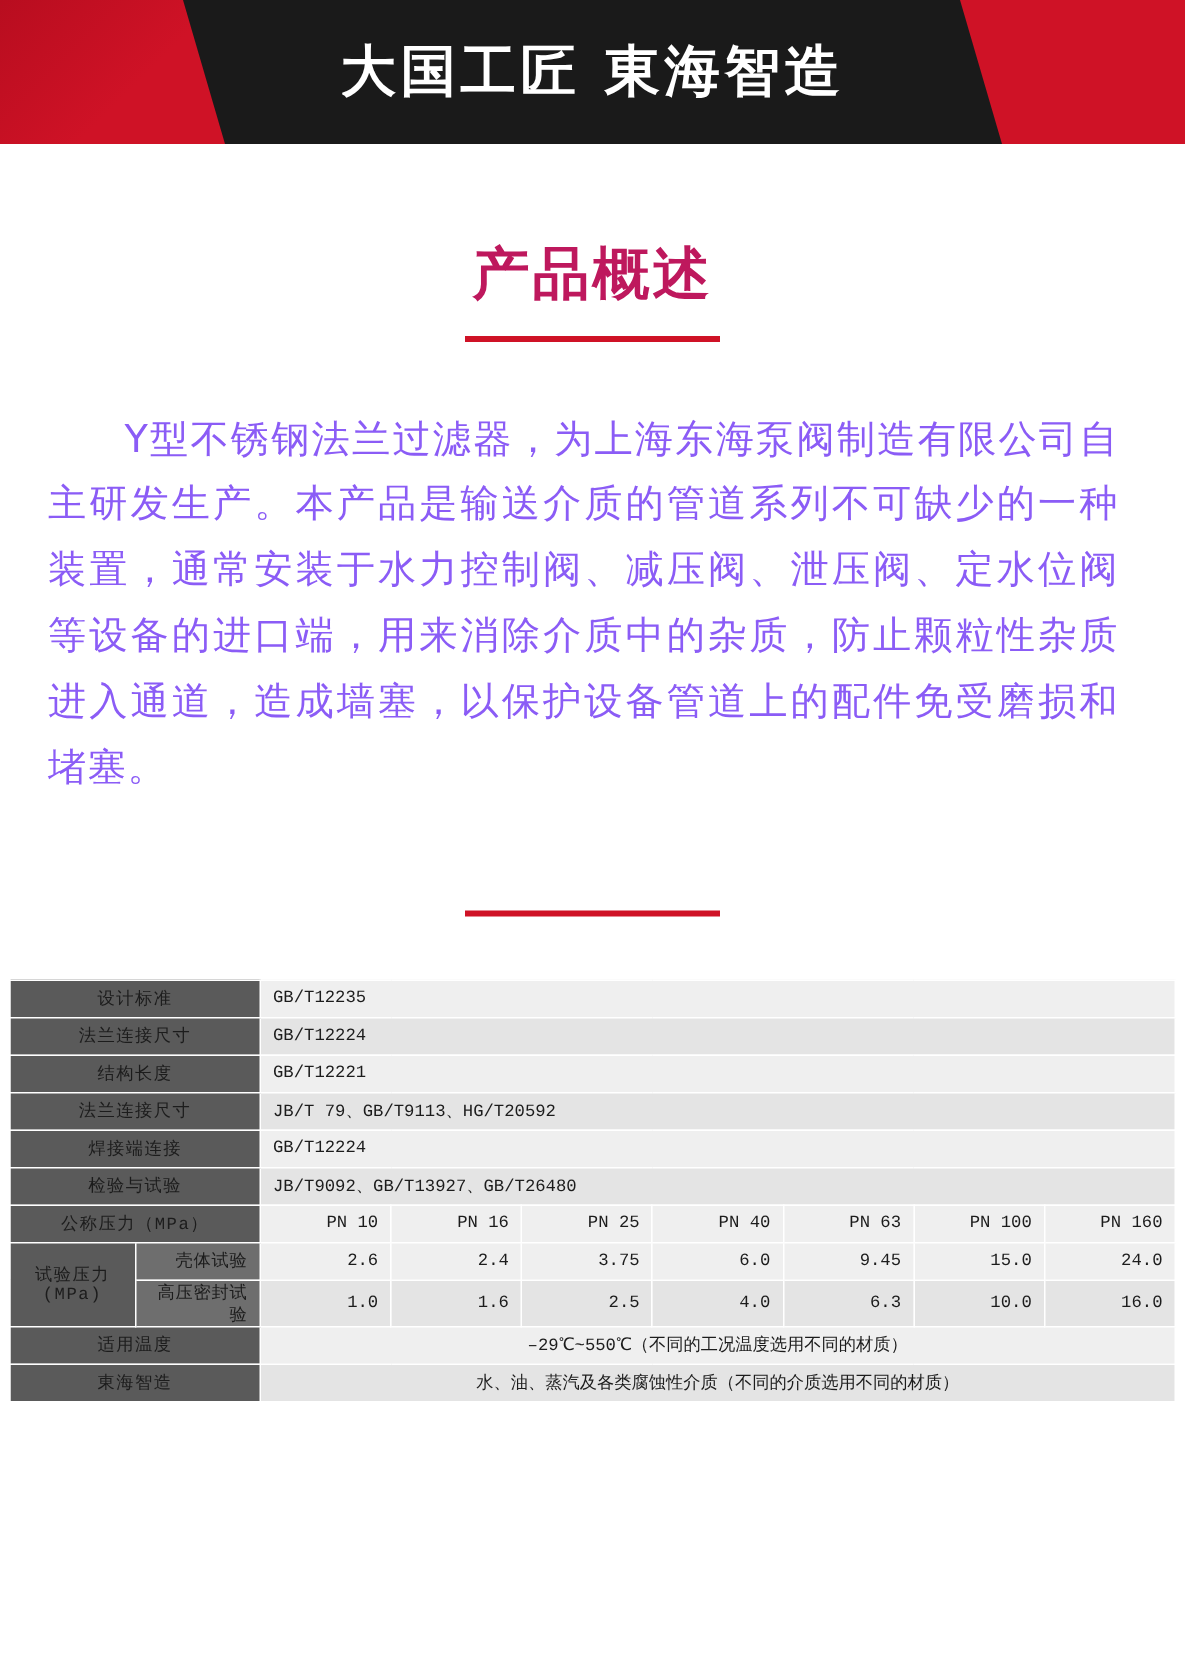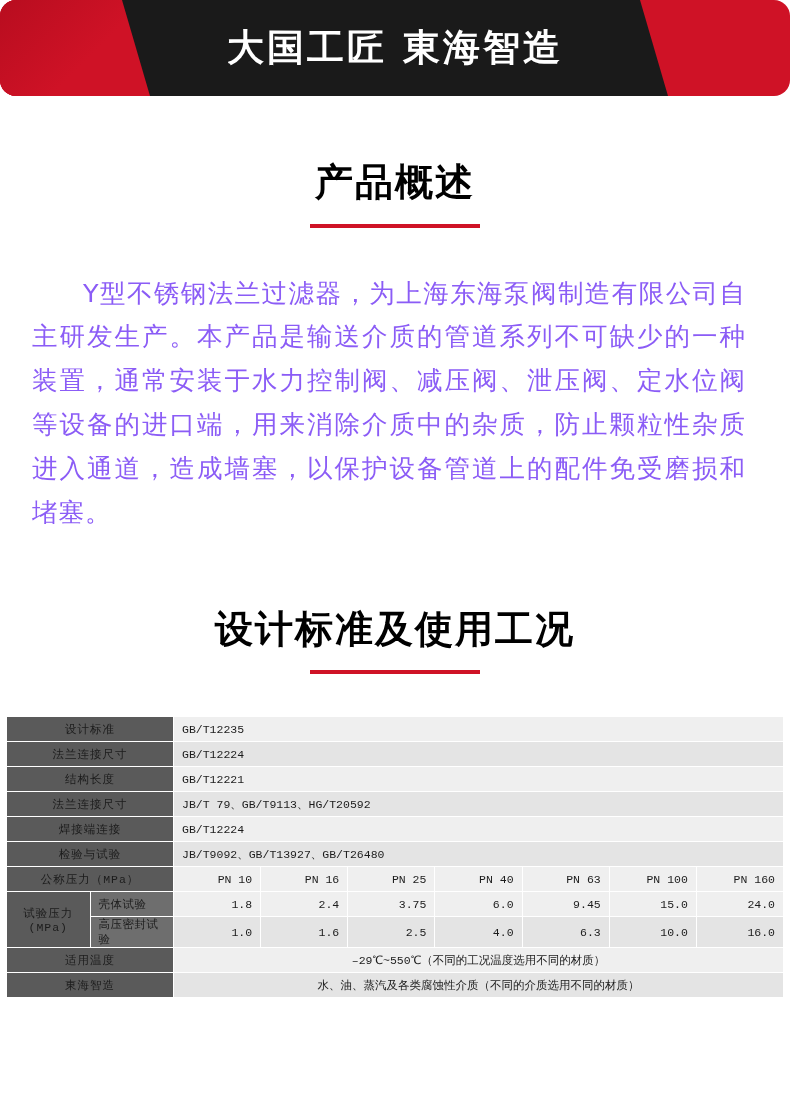--- a/index.html
+++ b/index.html
@@ -15,21 +15,20 @@
     position: relative;
   }
 
   
   .banner {
     position: relative;
     width: 790px;
     height: 96px;
     background: #cf1226;
     overflow: hidden;
-    border-radius: 16px;
   }
   .banner-bar-left {
     position: absolute;
     left: 0; top: 0;
     width: 150px; height: 96px;
     background: #cf1226;
   }
   .banner-bar-left:after {
     content: "";
     position: absolute;
@@ -77,21 +76,21 @@
   .section-head {
     text-align: center;
     margin-top: 64px;
   }
   .section-head.second {
     margin-top: 72px;
   }
   .section-title {
     font-size: 38px;
     font-weight: bold;
-    color: #000000;
+    color: #be185d;
     letter-spacing: 2px;
     line-height: 1.2;
     font-family: "DejaVu Sans", "Liberation Sans", sans-serif;
   }
   .section-rule {
     width: 170px;
     height: 4px;
     background: #cf1226;
     margin: 18px auto 0 auto;
   }
@@ -130,21 +129,21 @@
   td.lbl {
     background: #5a5a5a;
     color: #ffffff;
     text-align: center;
     width: 150px;
     letter-spacing: 1px;
   }
   td.lbl-sub {
     background: #6e6e6e;
     color: #ffffff;
-    text-align: left;
+    text-align: right;
     width: 80px;
     letter-spacing: 0.5px;
   }
   td.val {
     background: #efefef;
     text-align: left;
     padding-left: 12px;
   }
   td.valc {
     background: #efefef;
@@ -168,21 +167,20 @@
 </div>
 
 <div class="section-head">
   <div class="section-title">产品概述</div>
   <div class="section-rule"></div>
 </div>
 
 <div class="overview-text">Y型不锈钢法兰过滤器，为上海东海泵阀制造有限公司自主研发生产。本产品是输送介质的管道系列不可缺少的一种装置，通常安装于水力控制阀、减压阀、泄压阀、定水位阀等设备的进口端，用来消除介质中的杂质，防止颗粒性杂质进入通道，造成墙塞，以保护设备管道上的配件免受磨损和堵塞。</div>
 
 <div class="section-head second">
-  <div class="section-title">设计标准及使用工况</div>
   <div class="section-rule"></div>
 </div>
 
 <div class="table-wrap">
   <table class="spec">
     <tbody>
       <tr>
         <td class="lbl" colspan="2">设计标准</td>
         <td class="val" colspan="7">GB/T12235</td>
       </tr>
@@ -214,21 +212,21 @@
         <td class="valc">PN 25</td>
         <td class="valc">PN 40</td>
         <td class="valc">PN 63</td>
         <td class="valc">PN 100</td>
         <td class="valc">PN 160</td>
       </tr>
 
       <tr>
         <td class="lbl" rowspan="2">试验压力(MPa)</td>
         <td class="lbl-sub">壳体试验</td>
-        <td class="valc">1.8</td>
+        <td class="valc">2.6</td>
         <td class="valc">2.4</td>
         <td class="valc">3.75</td>
         <td class="valc">6.0</td>
         <td class="valc">9.45</td>
         <td class="valc">15.0</td>
         <td class="valc">24.0</td>
       </tr>
       <tr class="alt">
         <td class="lbl-sub">高压密封试验</td>
         <td class="valc">1.0</td>

